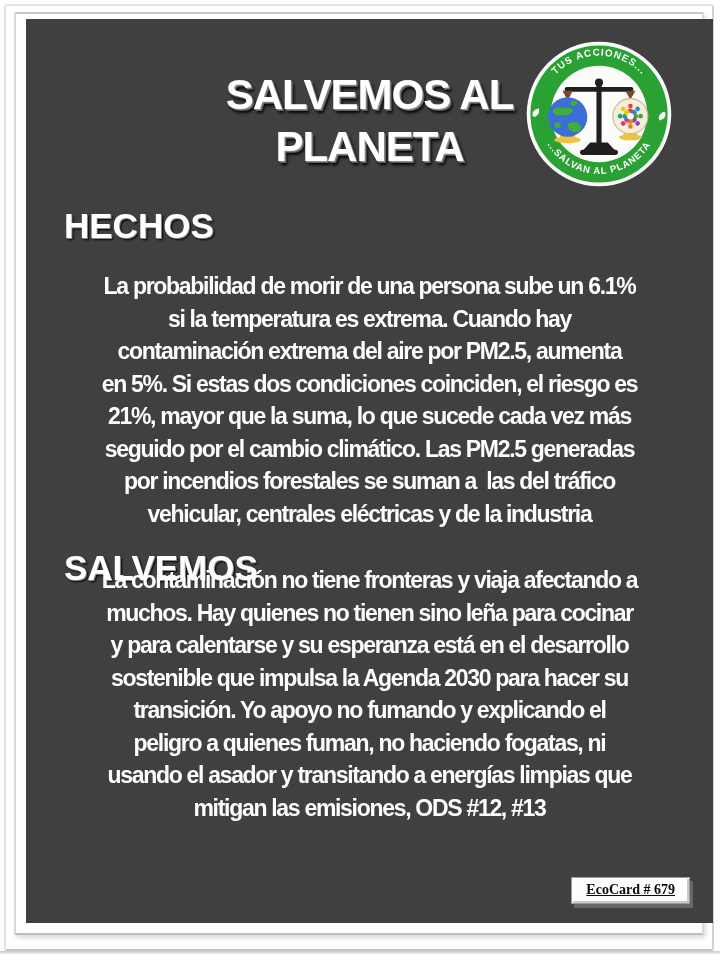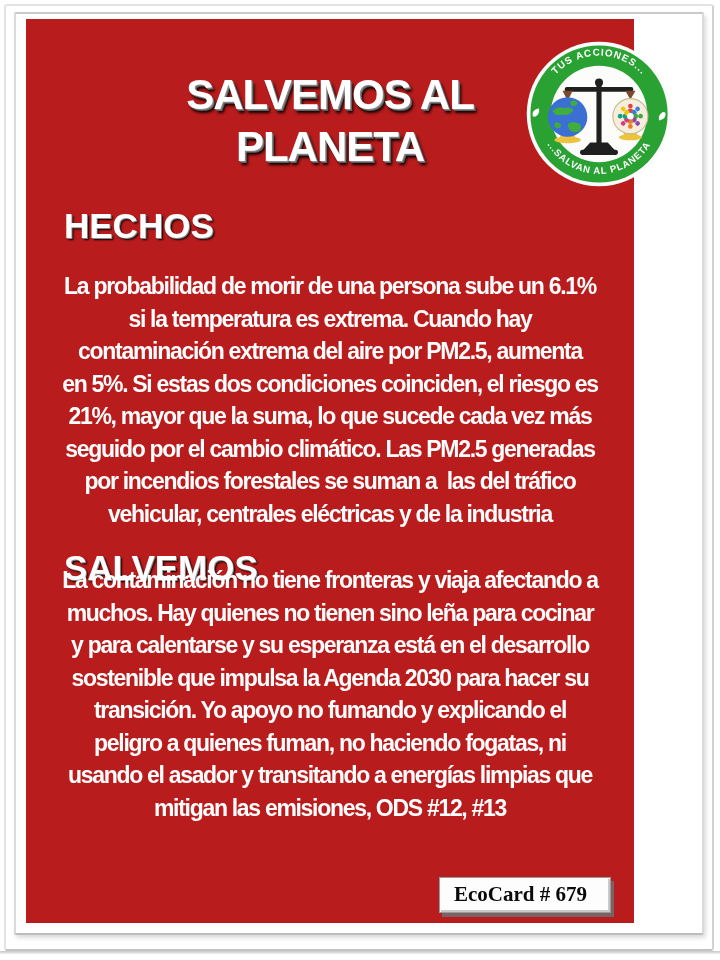--- a/index.html
+++ b/index.html
@@ -16,22 +16,22 @@
   .ridge-inner {
     position:absolute; left:14px; top:12px; right:16px; bottom:25px;
     border:2px solid #dadada; border-top-color:#c9c9c9; border-bottom-color:#bdbdbd;
     border-radius:2px; box-shadow:2px 3px 4px rgba(0,0,0,.14); pointer-events:none;
   }
   .bottom-shadow-line {
     position:absolute; left:0; right:0; bottom:6px; height:3px;
     background:linear-gradient(#c7c7c7,#f0f0f0); pointer-events:none;
   }
   .canvas {
-    position:absolute; left:26px; top:19px; width:608px; height:904px;
-    background:#b91c1c; color:#ffffff;
+    position:absolute; left:26px; top:19px; width:687px; height:904px;
+    background:#404040; color:#ffffff;
   }
   .title {
     position:absolute; top:50px; left:0; width:100%; margin:0;
     text-align:center; white-space:pre;
     font-size:42px; line-height:52px; font-weight:700; letter-spacing:-1px;
     color:#ffffff;
     text-shadow:1px 1px 0 #8a8a8a, 2px 2px 0 #5f5f5f, 3px 4px 3px rgba(0,0,0,.95);
   }
   .logo-badge { position:absolute; left:500px; top:22px; width:146px; height:146px; }
   .section-heading {
@@ -45,26 +45,27 @@
     position:absolute; left:0; width:100%; margin:0;
     text-align:center; white-space:pre;
     font-size:23px; line-height:32.5px; font-weight:700; letter-spacing:-1.3px;
     color:#fdfdfd;
   }
   .para-hechos { top:251px; }
   .para-acciones { top:545px; }
   .ecocard {
     position:absolute; right:23px; top:858px;
     background:#fdfdfd; color:#0a0a0a;
-    font-family:"Liberation Serif", serif; font-weight:700; font-size:21px;
-    padding:4px 23px 5px 14px;
+    font-family:"Liberation Serif", serif; font-weight:700; font-size:14px;
+    padding:4px 14px 5px 14px;
     border:1px solid #9a9a9a;
     box-shadow:3px 4px 0 rgba(110,110,110,.85),
                inset 1px 1px 0 #ffffff, inset -2px -2px 0 #c9c9c9;
     white-space:nowrap;
+    text-decoration:underline;
   }
 </style>
 </head>
 <body>
 
 <div class="poster">
   <div class="ridge-outer"></div>
   <div class="ridge-inner"></div>
   <div class="bottom-shadow-line"></div>
 

